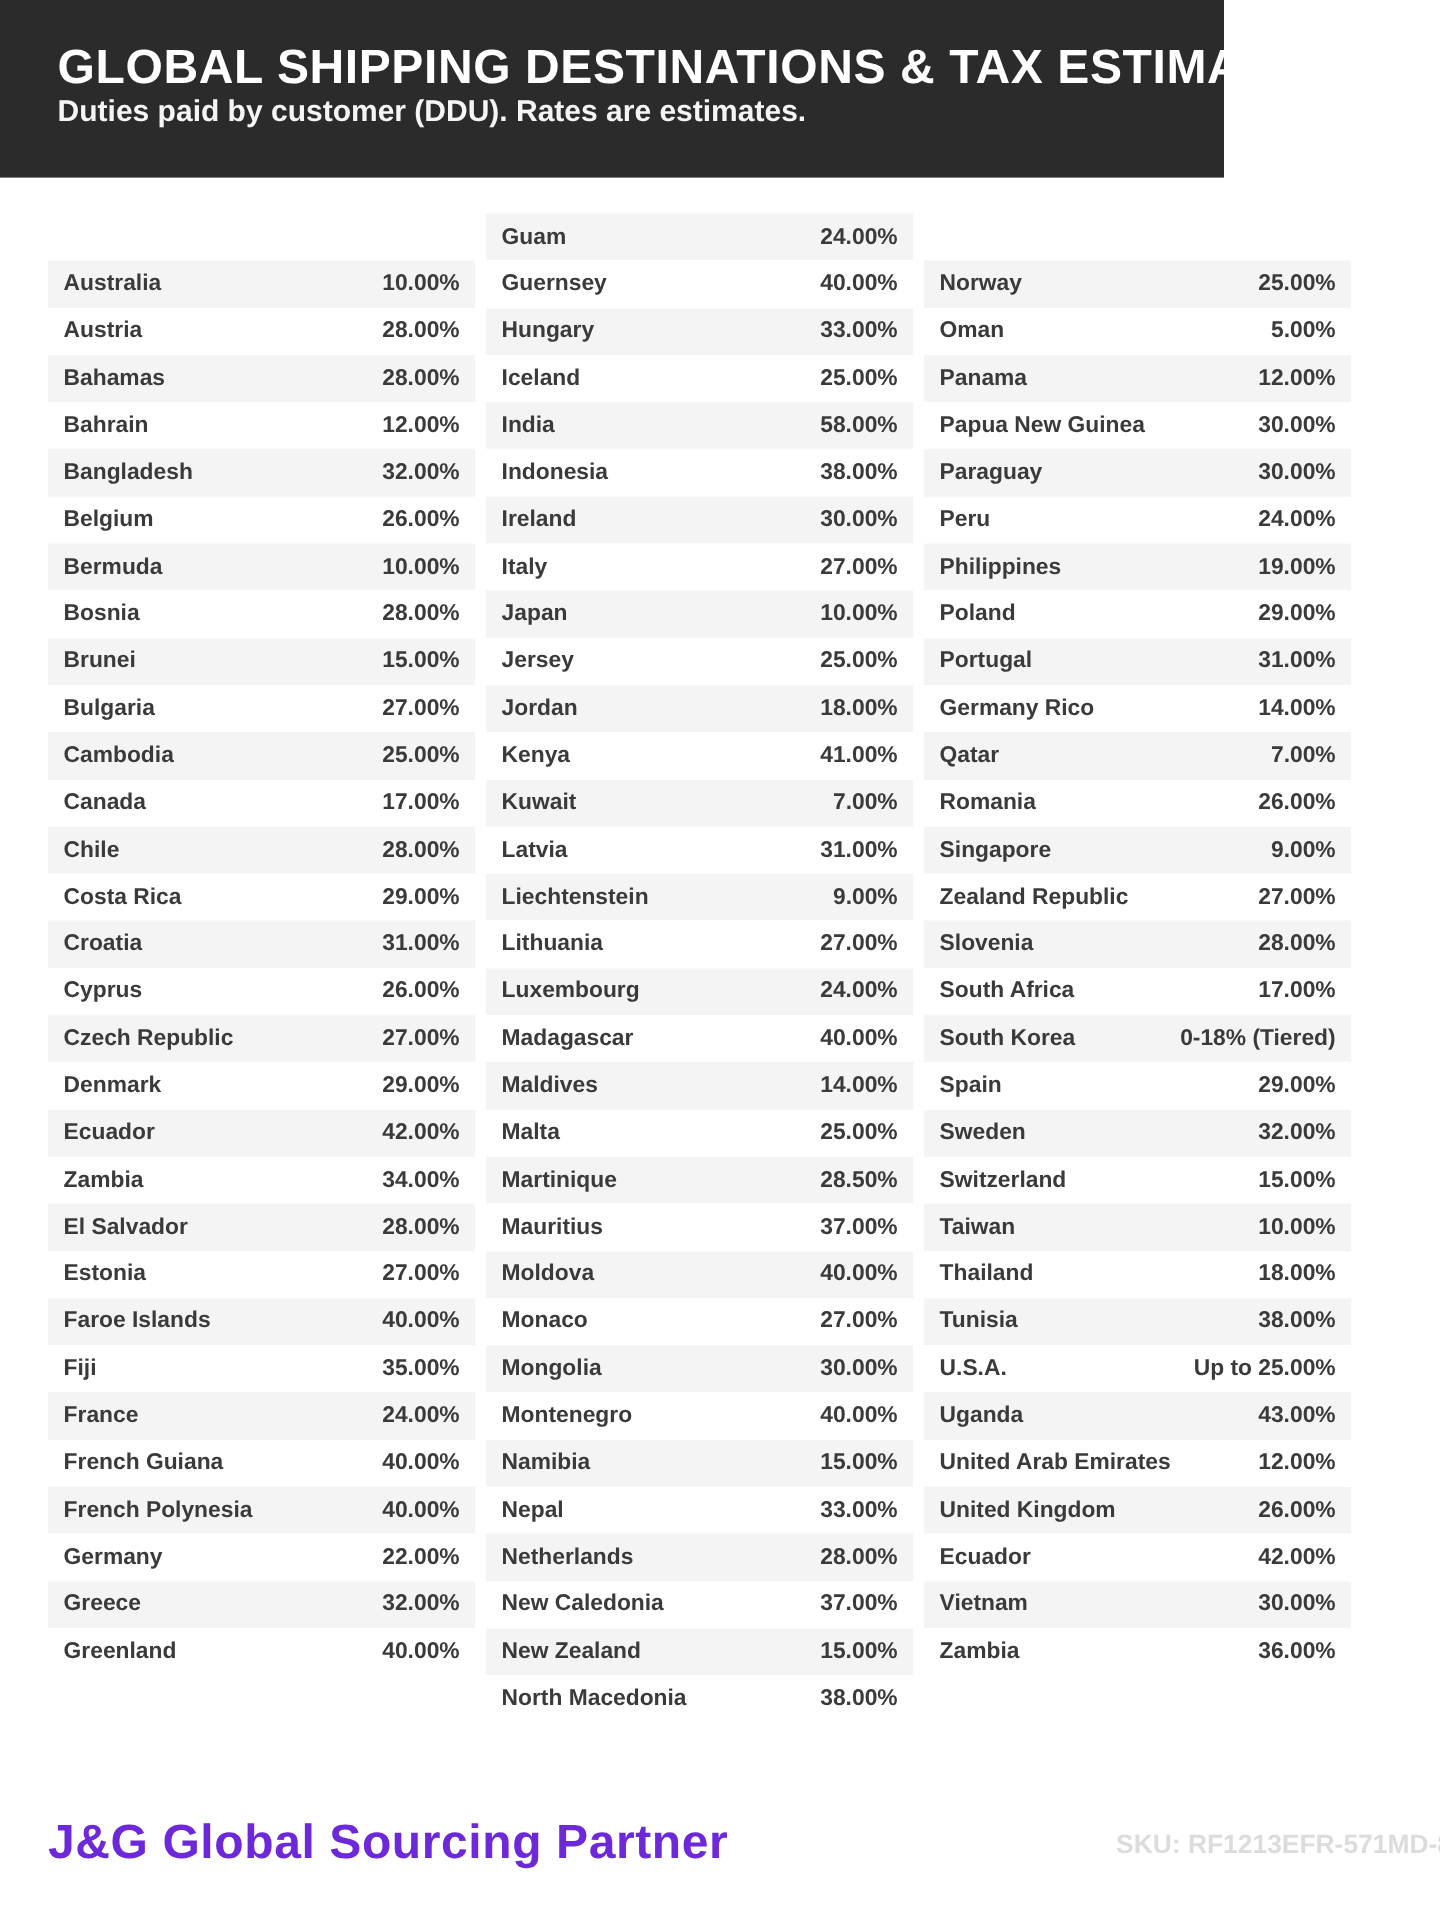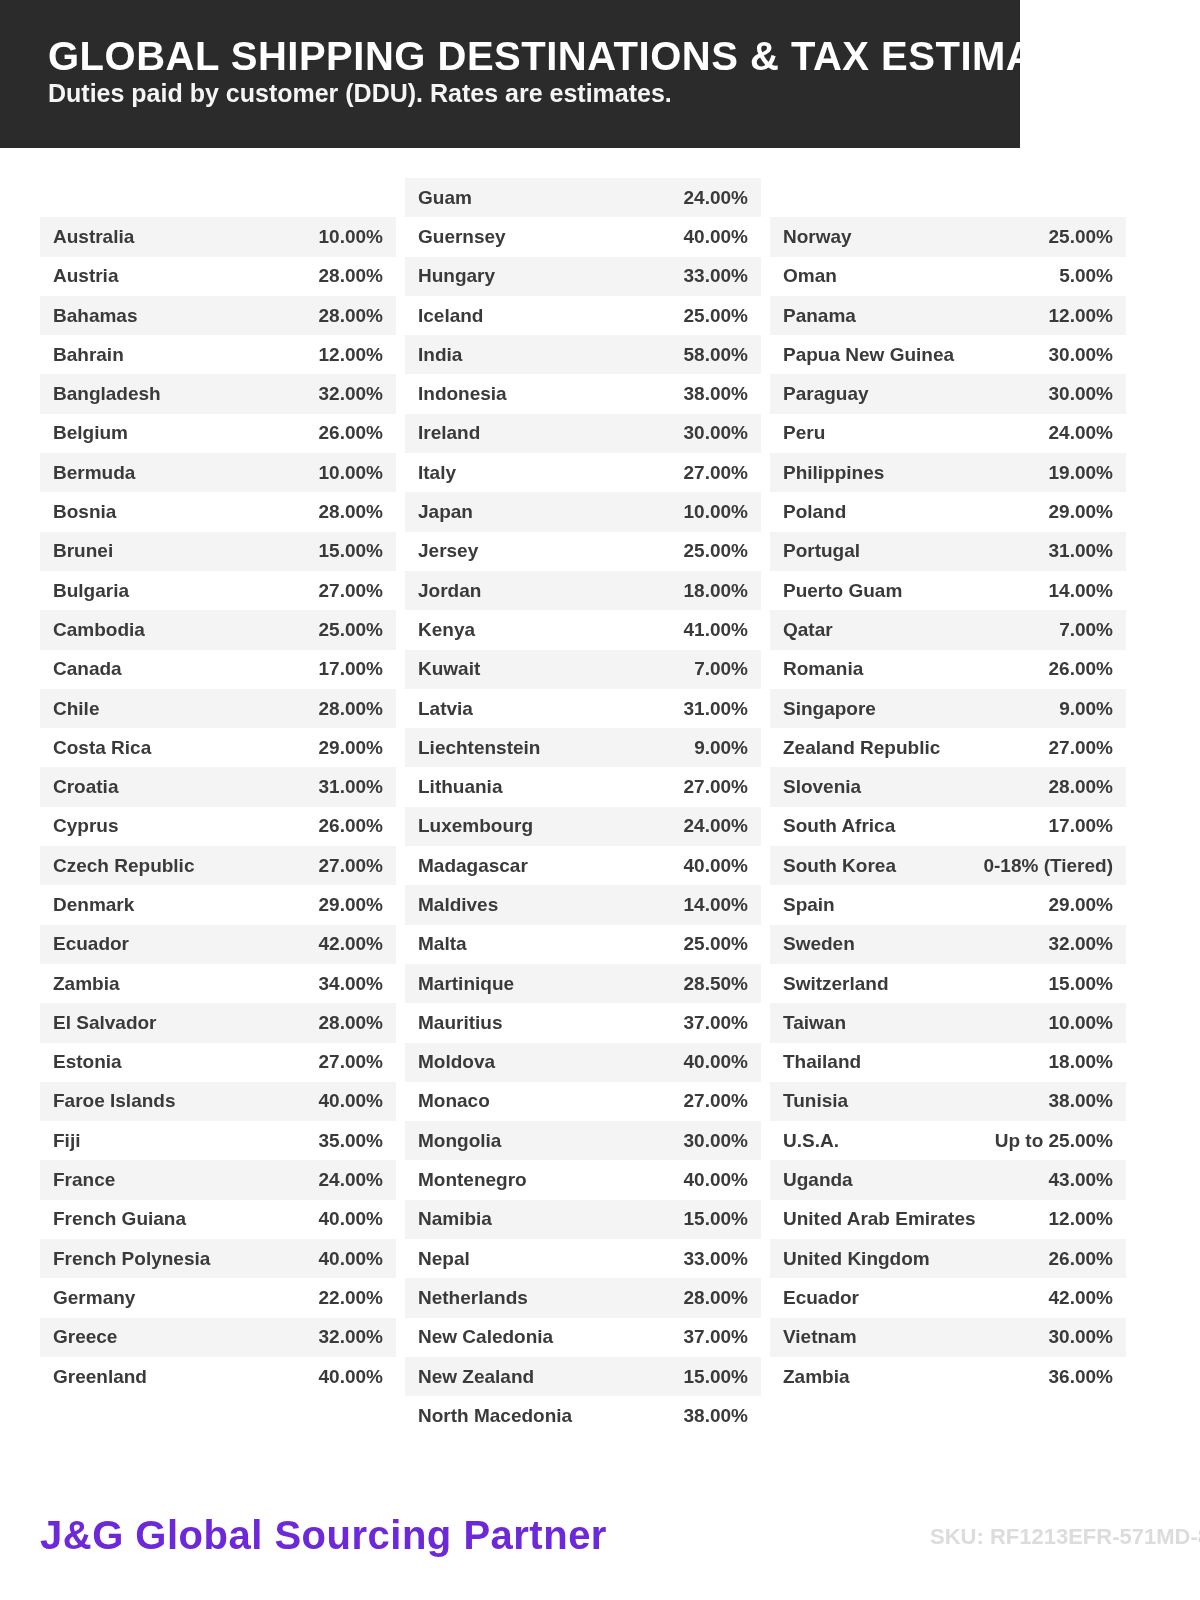--- a/index.html
+++ b/index.html
@@ -367,21 +367,21 @@
       </div>
       <div class="row">
         <span class="country">Poland</span>
         <span class="rate">29.00%</span>
       </div>
       <div class="row">
         <span class="country">Portugal</span>
         <span class="rate">31.00%</span>
       </div>
       <div class="row">
-        <span class="country">Puerto Guam</span>
+        <span class="country">Germany Rico</span>
         <span class="rate">14.00%</span>
       </div>
       <div class="row">
         <span class="country">Qatar</span>
         <span class="rate">7.00%</span>
       </div>
       <div class="row">
         <span class="country">Romania</span>
         <span class="rate">26.00%</span>
       </div>

